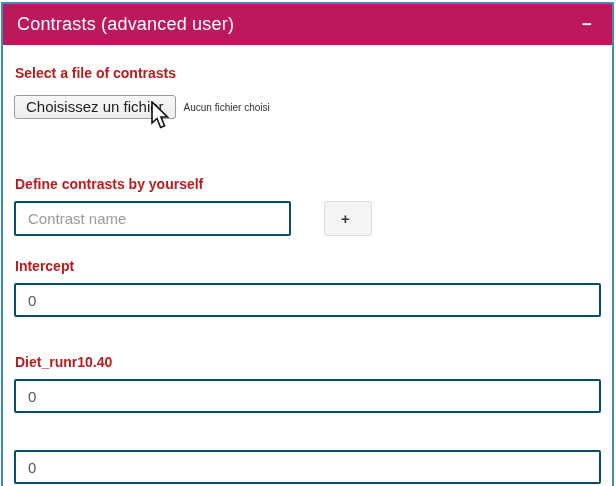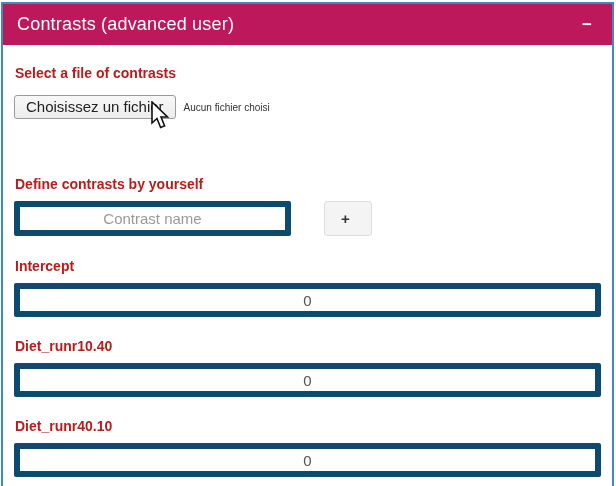--- a/index.html
+++ b/index.html
@@ -91,25 +91,24 @@
   .define-row {
     display: flex;
     align-items: center;
     margin-bottom: 22px;
   }
   .text-input {
     font-family: "Liberation Sans", "DejaVu Sans", sans-serif;
     font-size: 15px;
     color: #555555;
     background: #ffffff;
-    border: 6px solid #0c4a6e;
+    border: 2px solid #0c4a6e;
     border-radius: 2px;
     padding: 0 12px;
     outline: none;
-    text-align: center;
   }
   .text-input::placeholder { color: #999999; opacity: 1; }
   .contrast-name-input {
     width: 277px;
     height: 35px;
   }
   .add-btn {
     font-family: "Liberation Sans", "DejaVu Sans", sans-serif;
     margin-left: 33px;
     height: 35px;
@@ -124,21 +123,21 @@
     cursor: pointer;
     white-space: nowrap;
   }
   .plus-glyph {
     font-weight: 700;
     font-size: 15px;
     margin-right: 5px;
     color: #333333;
   }
 
-  .contrast-group { margin-bottom: 21px; }
+  .contrast-group { margin-bottom: 37px; }
   .value-input {
     width: 100%;
     height: 34px;
   }
 
   .cursor-overlay {
     position: absolute;
     left: 148px;
     top: 101px;
     width: 22px;
@@ -183,21 +182,20 @@
         <label class="field-label">Intercept</label>
         <input type="text" class="text-input value-input" value="0" style="">
       </div>
 
       <div class="contrast-group">
         <label class="field-label">Diet_runr10.40</label>
         <input type="text" class="text-input value-input" value="0" style="">
       </div>
 
       <div class="contrast-group">
-        <label class="field-label">Diet_runr40.10</label>
         <input type="text" class="text-input value-input" value="0" style="">
       </div>
 
     </div>
   </div>
 
   <svg class="cursor-overlay" viewBox="0 0 22 32">
     <path d="M4 1 L4 22 L9 17.5 L12.6 26.5 L16.6 24.8 L13 16 L19.5 16 Z" fill="#ffffff" stroke="#111111" stroke-width="1.6" stroke-linejoin="miter"></path>
   </svg>
 

